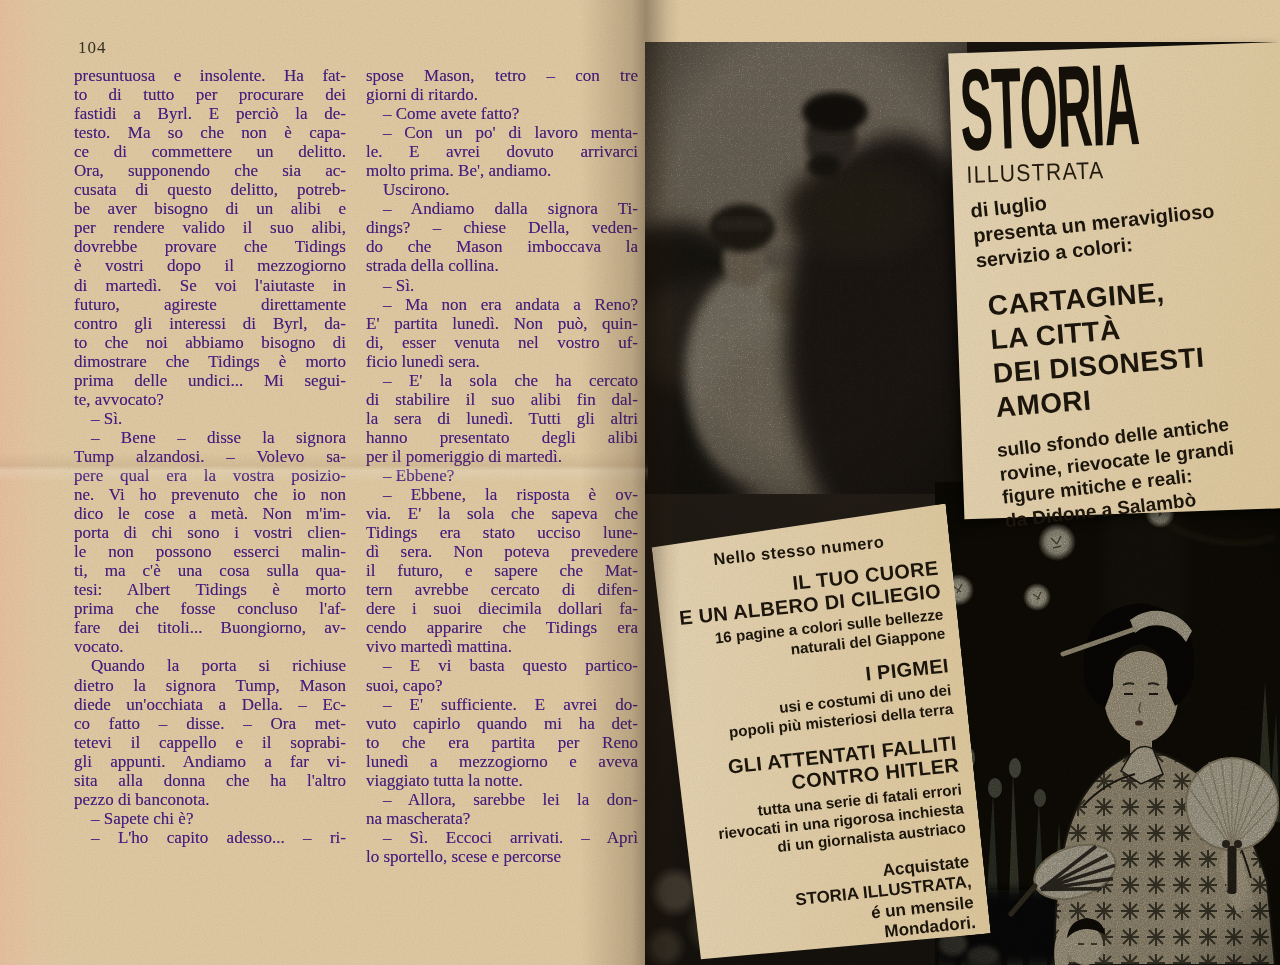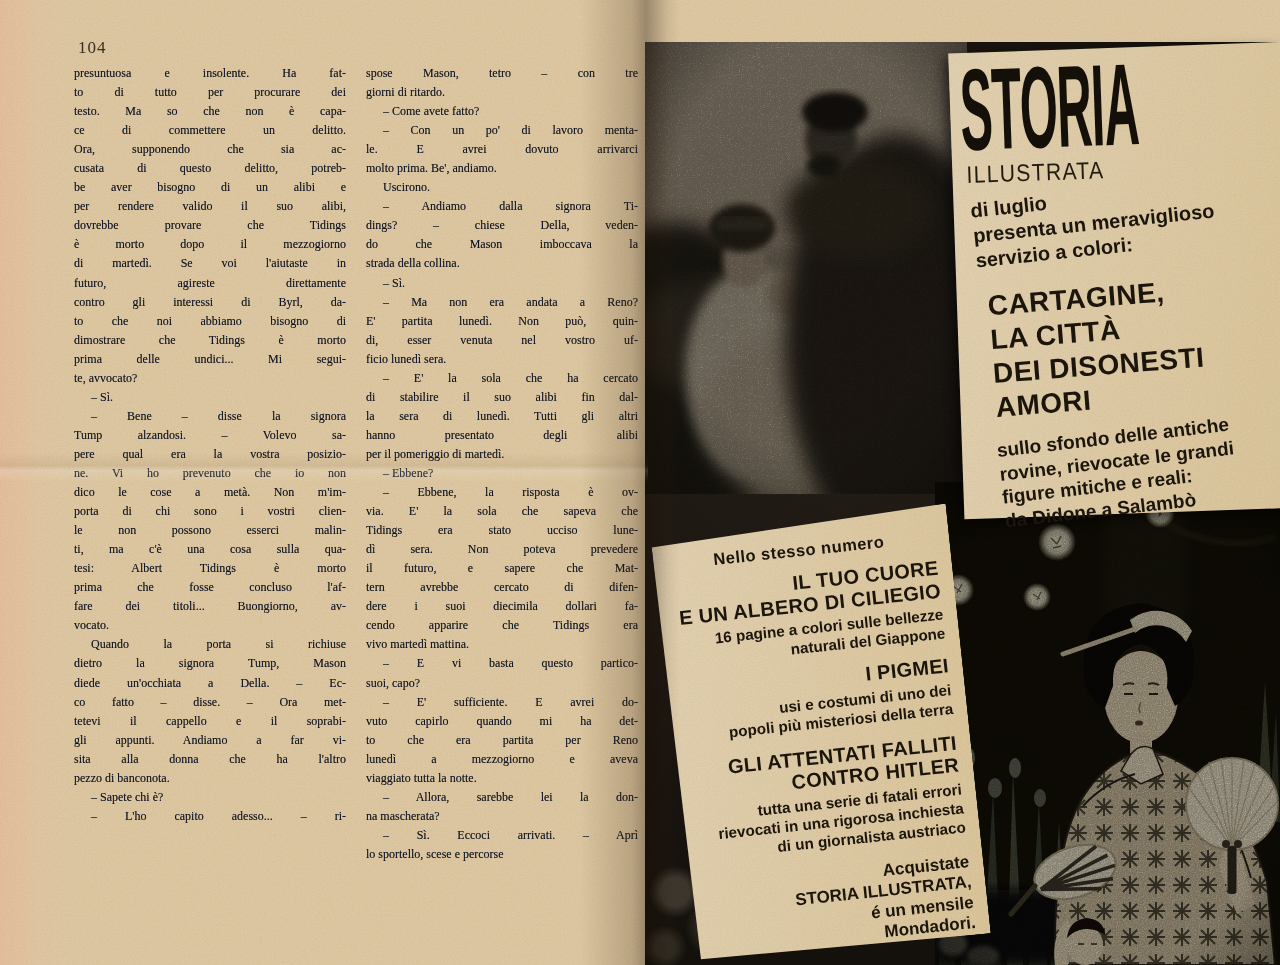--- a/index.html
+++ b/index.html
@@ -7,21 +7,21 @@
     width:1280px;height:965px;position:relative;overflow:hidden;
     background:var(--paper,#ead3ab);
     font-family:"Liberation Serif", serif;
   }
   
   .left-edge{position:absolute;left:0;top:0;width:70px;height:965px;z-index:2;
     background:linear-gradient(90deg,rgba(250,190,160,.45),rgba(250,200,170,.18) 55%,rgba(250,200,170,0));pointer-events:none;}
   .crease{position:absolute;left:0;top:452px;width:648px;height:30px;z-index:2;pointer-events:none;
     background:linear-gradient(180deg,rgba(120,85,50,0),rgba(120,85,50,.10) 45%,rgba(255,246,230,.22) 62%,rgba(120,85,50,0));}
   .page-number{position:absolute;left:78px;top:38px;font-size:17px;color:#3a3222;letter-spacing:1px;}
-  .col{position:absolute;top:66px;width:272px;color:#0f172a;font-size:12px;
+  .col{position:absolute;top:66px;width:272px;color:#4c1d95;font-size:17px;
     text-shadow:0 0 .5px rgba(70,55,35,.55);}
   .col1{left:74px;}
   .col2{left:366px;}
   .col .line{height:19.05px;white-space:nowrap;text-align:left;}
   .col .line.jst{white-space:normal;text-align:justify;text-align-last:justify;}
   .col .line.ind{padding-left:17px;}
   .col .line.ind.jst{padding-left:0;text-indent:17px;}
   
   .dark-zone{position:absolute;left:645px;top:42px;width:635px;height:923px;z-index:1;
     background:radial-gradient(circle at 30% 40%,#262019 0%,#1a1510 55%,#12100b 100%);}
@@ -66,28 +66,29 @@
 </head>
 <body>
 
 <div style="position:absolute;inset:0;">
 
   <div>
     <div class="page-number">104</div>
     <div class="col col1">
         <div class="line jst">presuntuosa e insolente. Ha fat-</div>
         <div class="line jst">to di tutto per procurare dei</div>
+        <div class="line jst">fastidi a Byrl. E perciò la de-</div>
         <div class="line jst">testo. Ma so che non è capa-</div>
         <div class="line jst">ce di commettere un delitto.</div>
         <div class="line jst">Ora, supponendo che sia ac-</div>
         <div class="line jst">cusata di questo delitto, potreb-</div>
         <div class="line jst">be aver bisogno di un alibi e</div>
         <div class="line jst">per rendere valido il suo alibi,</div>
         <div class="line jst">dovrebbe provare che Tidings</div>
-        <div class="line jst">è morto dopo il mezzogiorno</div>
+        <div class="line jst">è vostri dopo il mezzogiorno</div>
         <div class="line jst">di martedì. Se voi l'aiutaste in</div>
         <div class="line jst">futuro, agireste direttamente</div>
         <div class="line jst">contro gli interessi di Byrl, da-</div>
         <div class="line jst">to che noi abbiamo bisogno di</div>
         <div class="line jst">dimostrare che Tidings è morto</div>
         <div class="line jst">prima delle undici... Mi segui-</div>
         <div class="line">te, avvocato?</div>
         <div class="line ind">– Sì.</div>
         <div class="line ind jst">– Bene – disse la signora</div>
         <div class="line jst">Tump alzandosi. – Volevo sa-</div>

